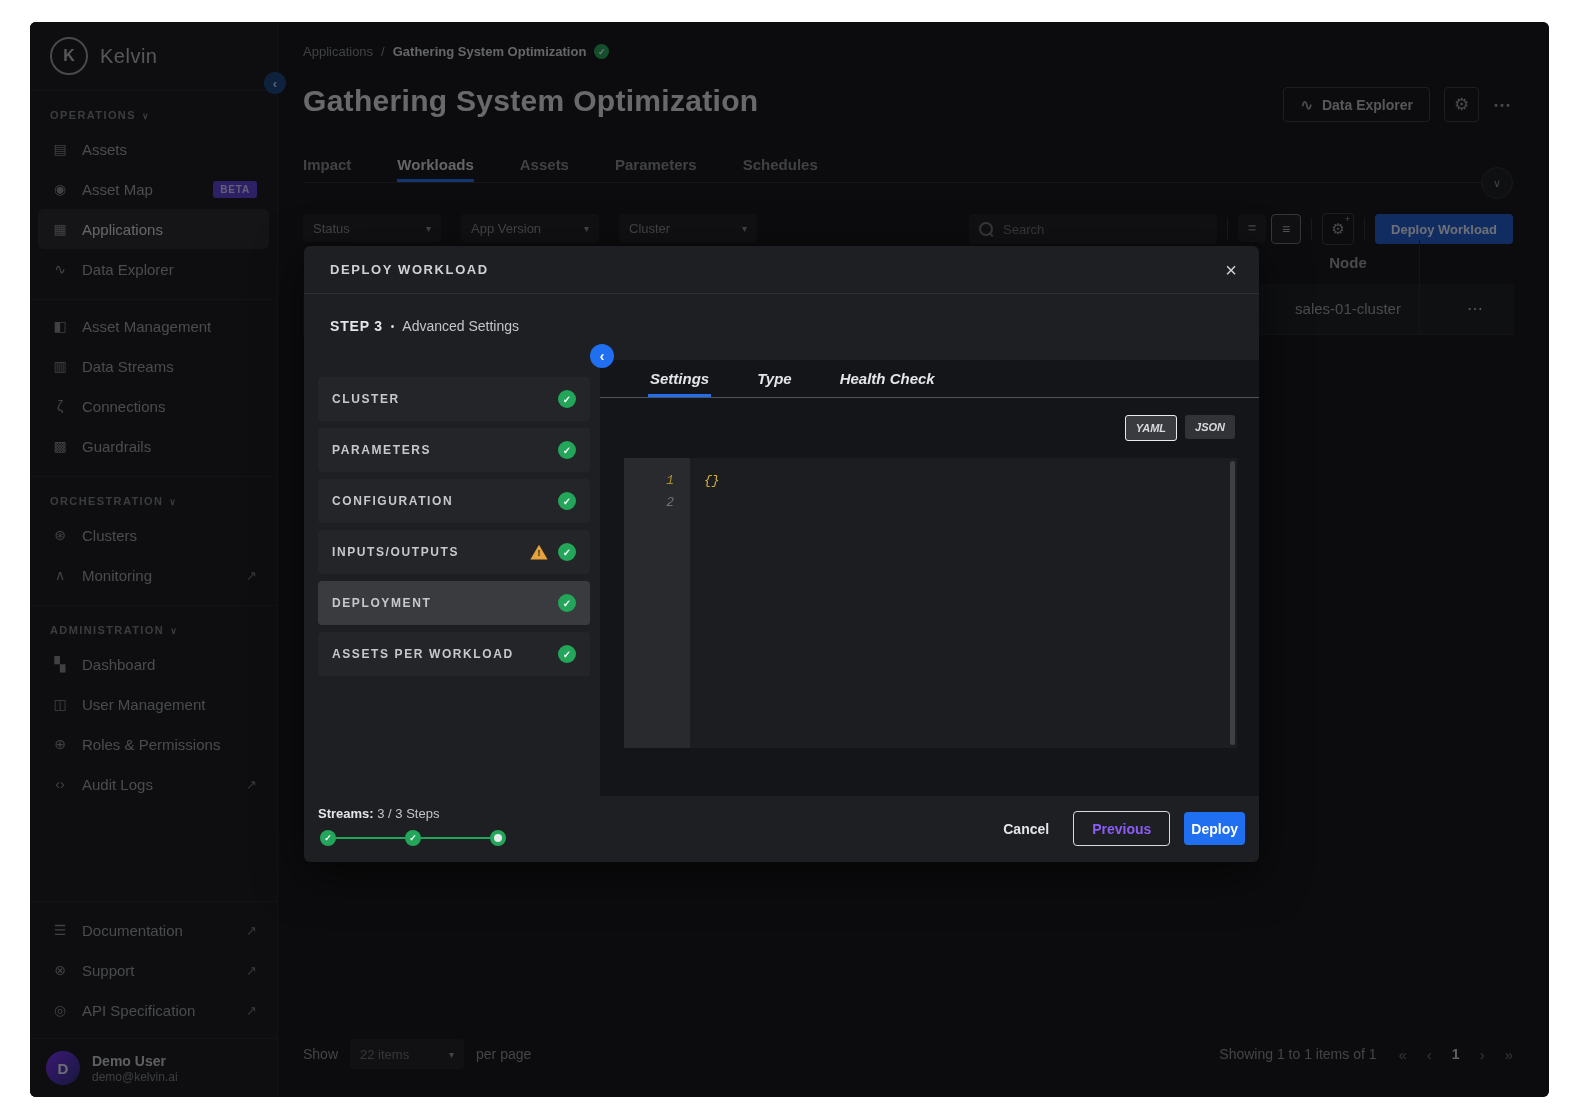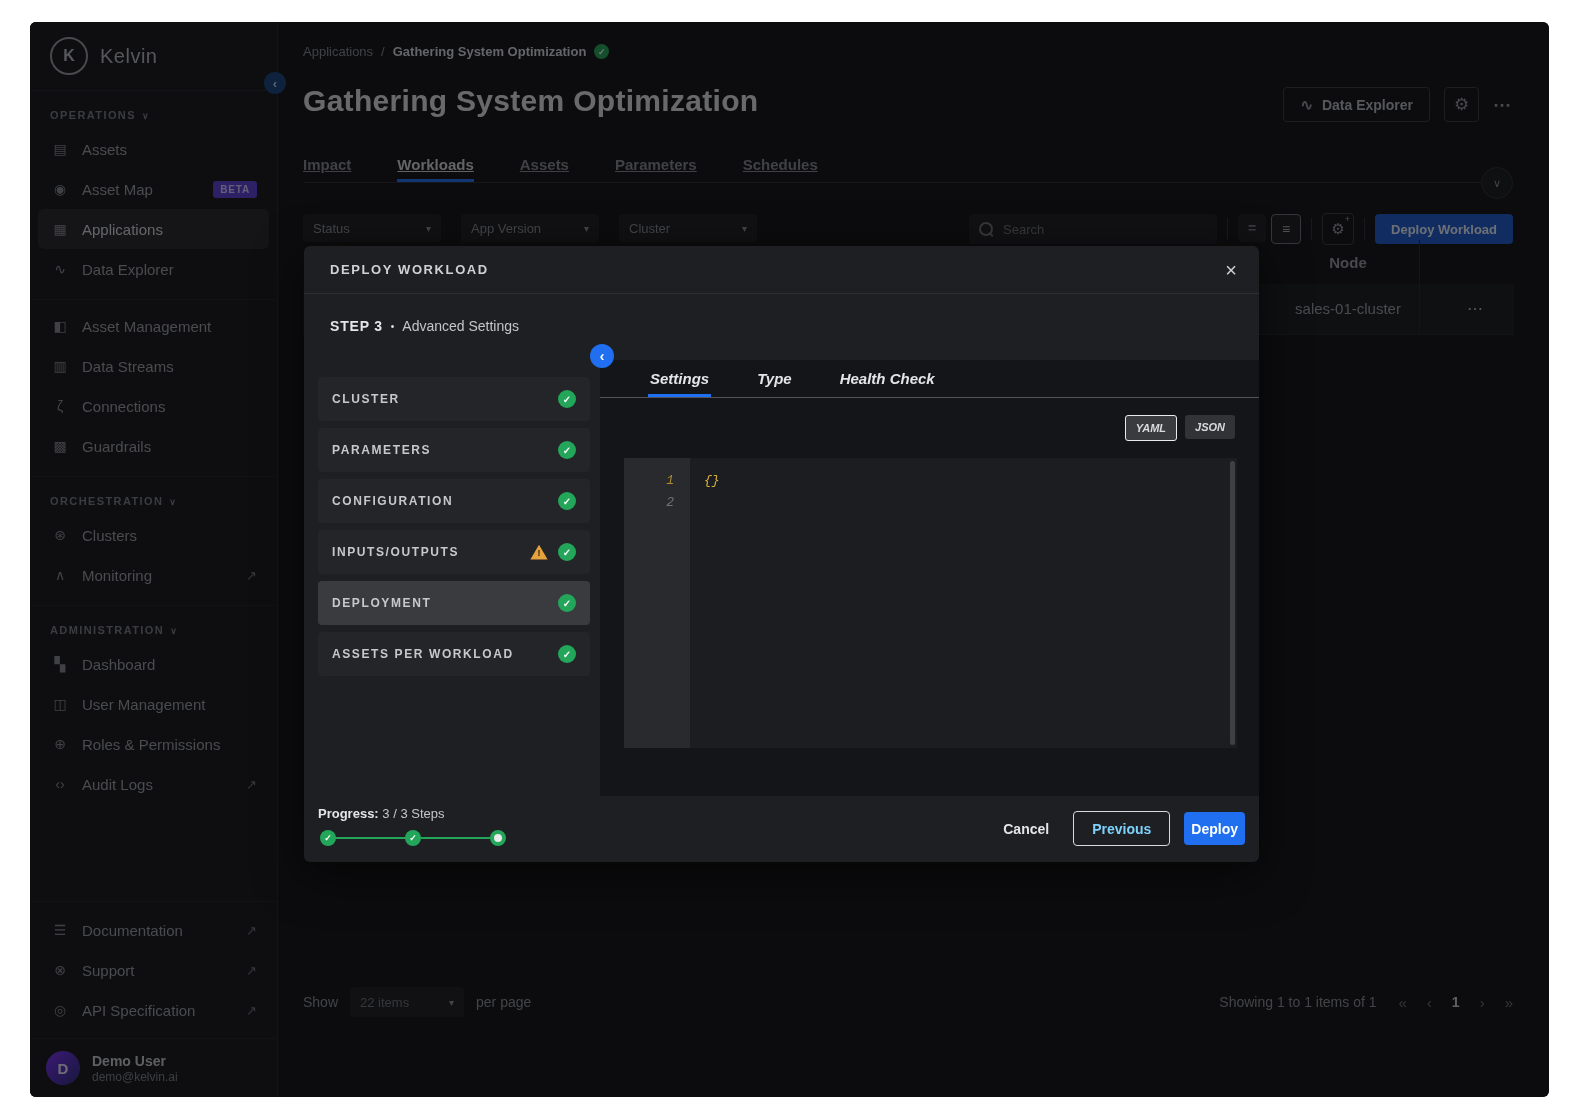--- a/index.html
+++ b/index.html
@@ -34,21 +34,21 @@
   .breadcrumb{position:absolute;left:26px;top:22px;display:flex;align-items:center;gap:8px;font-size:13px;color:#85888c;}
   .crumb-current{color:#d6d8db;font-weight:bold;}
   .check-circle{width:15px;height:15px;border-radius:50%;background:#23a55a;color:#fff;display:inline-flex;align-items:center;justify-content:center;font-size:9px;font-weight:bold;flex:none;}
   .page-title{position:absolute;left:26px;top:62px;font-size:30px;font-weight:bold;color:#dfe1e4;letter-spacing:.3px;}
   .header-actions{position:absolute;right:36px;top:65px;display:flex;align-items:center;gap:14px;}
   .btn-outline-lg{height:33px;display:flex;align-items:center;gap:9px;padding:0 16px;border:1px solid #3a3b3f;border-radius:4px;color:#b6b9bd;font-size:14px;font-weight:bold;background:transparent;}
   .wave-icon{font-size:15px;color:#96999d;}
   .btn-icon-sq{width:33px;height:33px;border:1px solid #3a3b3f;border-radius:4px;display:flex;align-items:center;justify-content:center;color:#96999d;font-size:17px;background:transparent;}
   .more-dots{color:#96999d;font-size:18px;letter-spacing:2px;font-weight:bold;}
   .tabs{position:absolute;left:26px;top:134px;right:36px;height:26px;display:flex;gap:46px;border-bottom:1px solid #2a2b2f;}
-  .tab{font-size:15px;font-weight:bold;color:#85888c;padding-bottom:9px;text-decoration:underline;}
+  .tab{font-size:15px;font-weight:bold;color:#85888c;padding-bottom:9px;}
   .tab.active{color:#d3d5d8;box-shadow:inset 0 -3px 0 #1f6ff0;}
   .tabs-chevron{position:absolute;right:36px;top:145px;width:30px;height:30px;border-radius:50%;border:1px solid #2e2f33;background:#1a1b1e;color:#8a8d91;display:flex;align-items:center;justify-content:center;font-size:11px;z-index:2;}
   .filters{position:absolute;left:26px;top:192px;display:flex;gap:20px;}
   .filter-select{width:118px;height:28px;background:#1d1e21;border-radius:4px;padding:0 10px;display:flex;align-items:center;justify-content:space-between;color:#8b8e92;font-size:13px;}
   .caret{font-size:10px;color:#8b8e92;}
   .toolbar-right{position:absolute;right:36px;top:191px;display:flex;align-items:center;gap:10px;}
   .search-box{width:228px;height:30px;background:#1d1e21;border-radius:4px;display:flex;align-items:center;gap:8px;padding:0 10px;}
   .search-glass{width:10px;height:10px;border:2px solid #6f7377;border-radius:50%;position:relative;flex:none;}
   .search-glass::after{content:"";position:absolute;width:2px;height:5px;background:#6f7377;transform:rotate(-45deg);left:9px;top:8px;}
   .search-box input{background:transparent;border:none;outline:none;color:#b6b9bd;font-size:13px;width:180px;font-family:"Liberation Sans",sans-serif;}
@@ -63,21 +63,21 @@
 
   
   .table-ghost{position:absolute;left:26px;top:218px;right:35px;height:94px;}
   .tg-header{position:absolute;left:0;right:0;top:0;height:44px;border-bottom:1px solid #26272a;}
   .tg-node-h{position:absolute;left:1000px;width:90px;text-align:center;top:14px;font-size:15px;font-weight:bold;color:#96999d;}
   .tg-row{position:absolute;left:0;right:0;top:44px;height:50px;background:#1a1b1e;border-bottom:1px solid #26272a;}
   .tg-node-c{position:absolute;left:980px;width:130px;text-align:center;top:16px;font-size:15px;color:#9a9da1;}
   .tg-vline{position:absolute;right:94px;top:0;bottom:0;width:1px;background:#26272a;}
   .tg-dots{position:absolute;right:30px;top:15px;color:#b6b9bd;font-size:16px;letter-spacing:1px;}
 
-  .pagebar{position:absolute;left:26px;right:36px;top:964px;height:32px;display:flex;justify-content:space-between;align-items:center;color:#8b8e92;font-size:14px;}
+  .pagebar{position:absolute;left:26px;right:36px;top:1016px;height:32px;display:flex;justify-content:space-between;align-items:center;color:#8b8e92;font-size:14px;}
   .pb-left{display:flex;align-items:center;gap:12px;}
   .pp-select{width:94px;height:30px;background:#1d1e21;border-radius:4px;display:flex;align-items:center;justify-content:space-between;padding:0 10px;color:#6e7175;font-size:13px;}
   .pb-right{display:flex;align-items:center;gap:22px;}
   .pager{display:flex;align-items:center;gap:20px;color:#6e7175;font-size:15px;}
   .pager .cur{color:#c9ccd0;font-weight:bold;font-size:14px;}
 
   
   .dim{position:absolute;inset:0;background:rgba(8,8,10,0.55);z-index:5;}
 
   
@@ -121,21 +121,21 @@
   .progress{position:absolute;left:14px;bottom:16px;}
   .progress-text{font-size:13px;color:#c3c6c9;margin-bottom:9px;}
   .progress-text b{color:#e3e5e8;}
   .stepper{position:relative;width:186px;height:16px;margin-left:2px;}
   .stepper-line{position:absolute;left:7px;right:7px;top:7px;height:2px;background:#23a55a;}
   .snode{position:absolute;top:0;width:16px;height:16px;border-radius:50%;background:#23a55a;color:#fff;display:flex;align-items:center;justify-content:center;font-size:9px;font-weight:bold;box-sizing:border-box;}
   .snode.n1{left:0;} .snode.n2{left:85px;} .snode.n3{left:170px;background:#e8eaec;border:4px solid #23a55a;color:transparent;}
 
   .footer-buttons{position:absolute;right:14px;bottom:16px;display:flex;align-items:center;gap:14px;}
   .btn-cancel{font-size:14px;font-weight:bold;color:#e3e5e8;padding:0 10px;}
-  .btn-previous{height:33px;padding:0 18px;border:1px solid #d8dadd;border-radius:4px;background:transparent;color:#7dd3fc;font-size:14px;font-weight:bold;display:flex;align-items:center;}
+  .btn-previous{height:33px;padding:0 18px;border:1px solid #d8dadd;border-radius:4px;background:transparent;color:#8b5cf6;font-size:14px;font-weight:bold;display:flex;align-items:center;}
   .btn-deploy{height:33px;padding:0 7px;background:#1f6ff0;border-radius:4px;color:#ffffff;font-size:14px;font-weight:bold;display:flex;align-items:center;}
 </style>
 </head>
 <body>
 
 <div class="page">
 <div class="app">
 
   <div class="sidebar">
     <div class="logo-row">
@@ -424,21 +424,21 @@
         </div>
         <div class="codearea">
           <div class="cline">{}</div>
           <div class="cline"></div>
         </div>
         <div class="editor-scroll"></div>
       </div>
     </div>
 
     <div class="progress">
-      <div class="progress-text"><b>Progress:</b> <span>3 / 3 Steps</span></div>
+      <div class="progress-text"><b>Streams:</b> <span>3 / 3 Steps</span></div>
       <div class="stepper">
         <div class="stepper-line"></div>
         <div class="snode n1">✓</div>
         <div class="snode n2">✓</div>
         <div class="snode n3"></div>
       </div>
     </div>
 
     <div class="footer-buttons">
       <div class="btn-cancel">Cancel</div>

